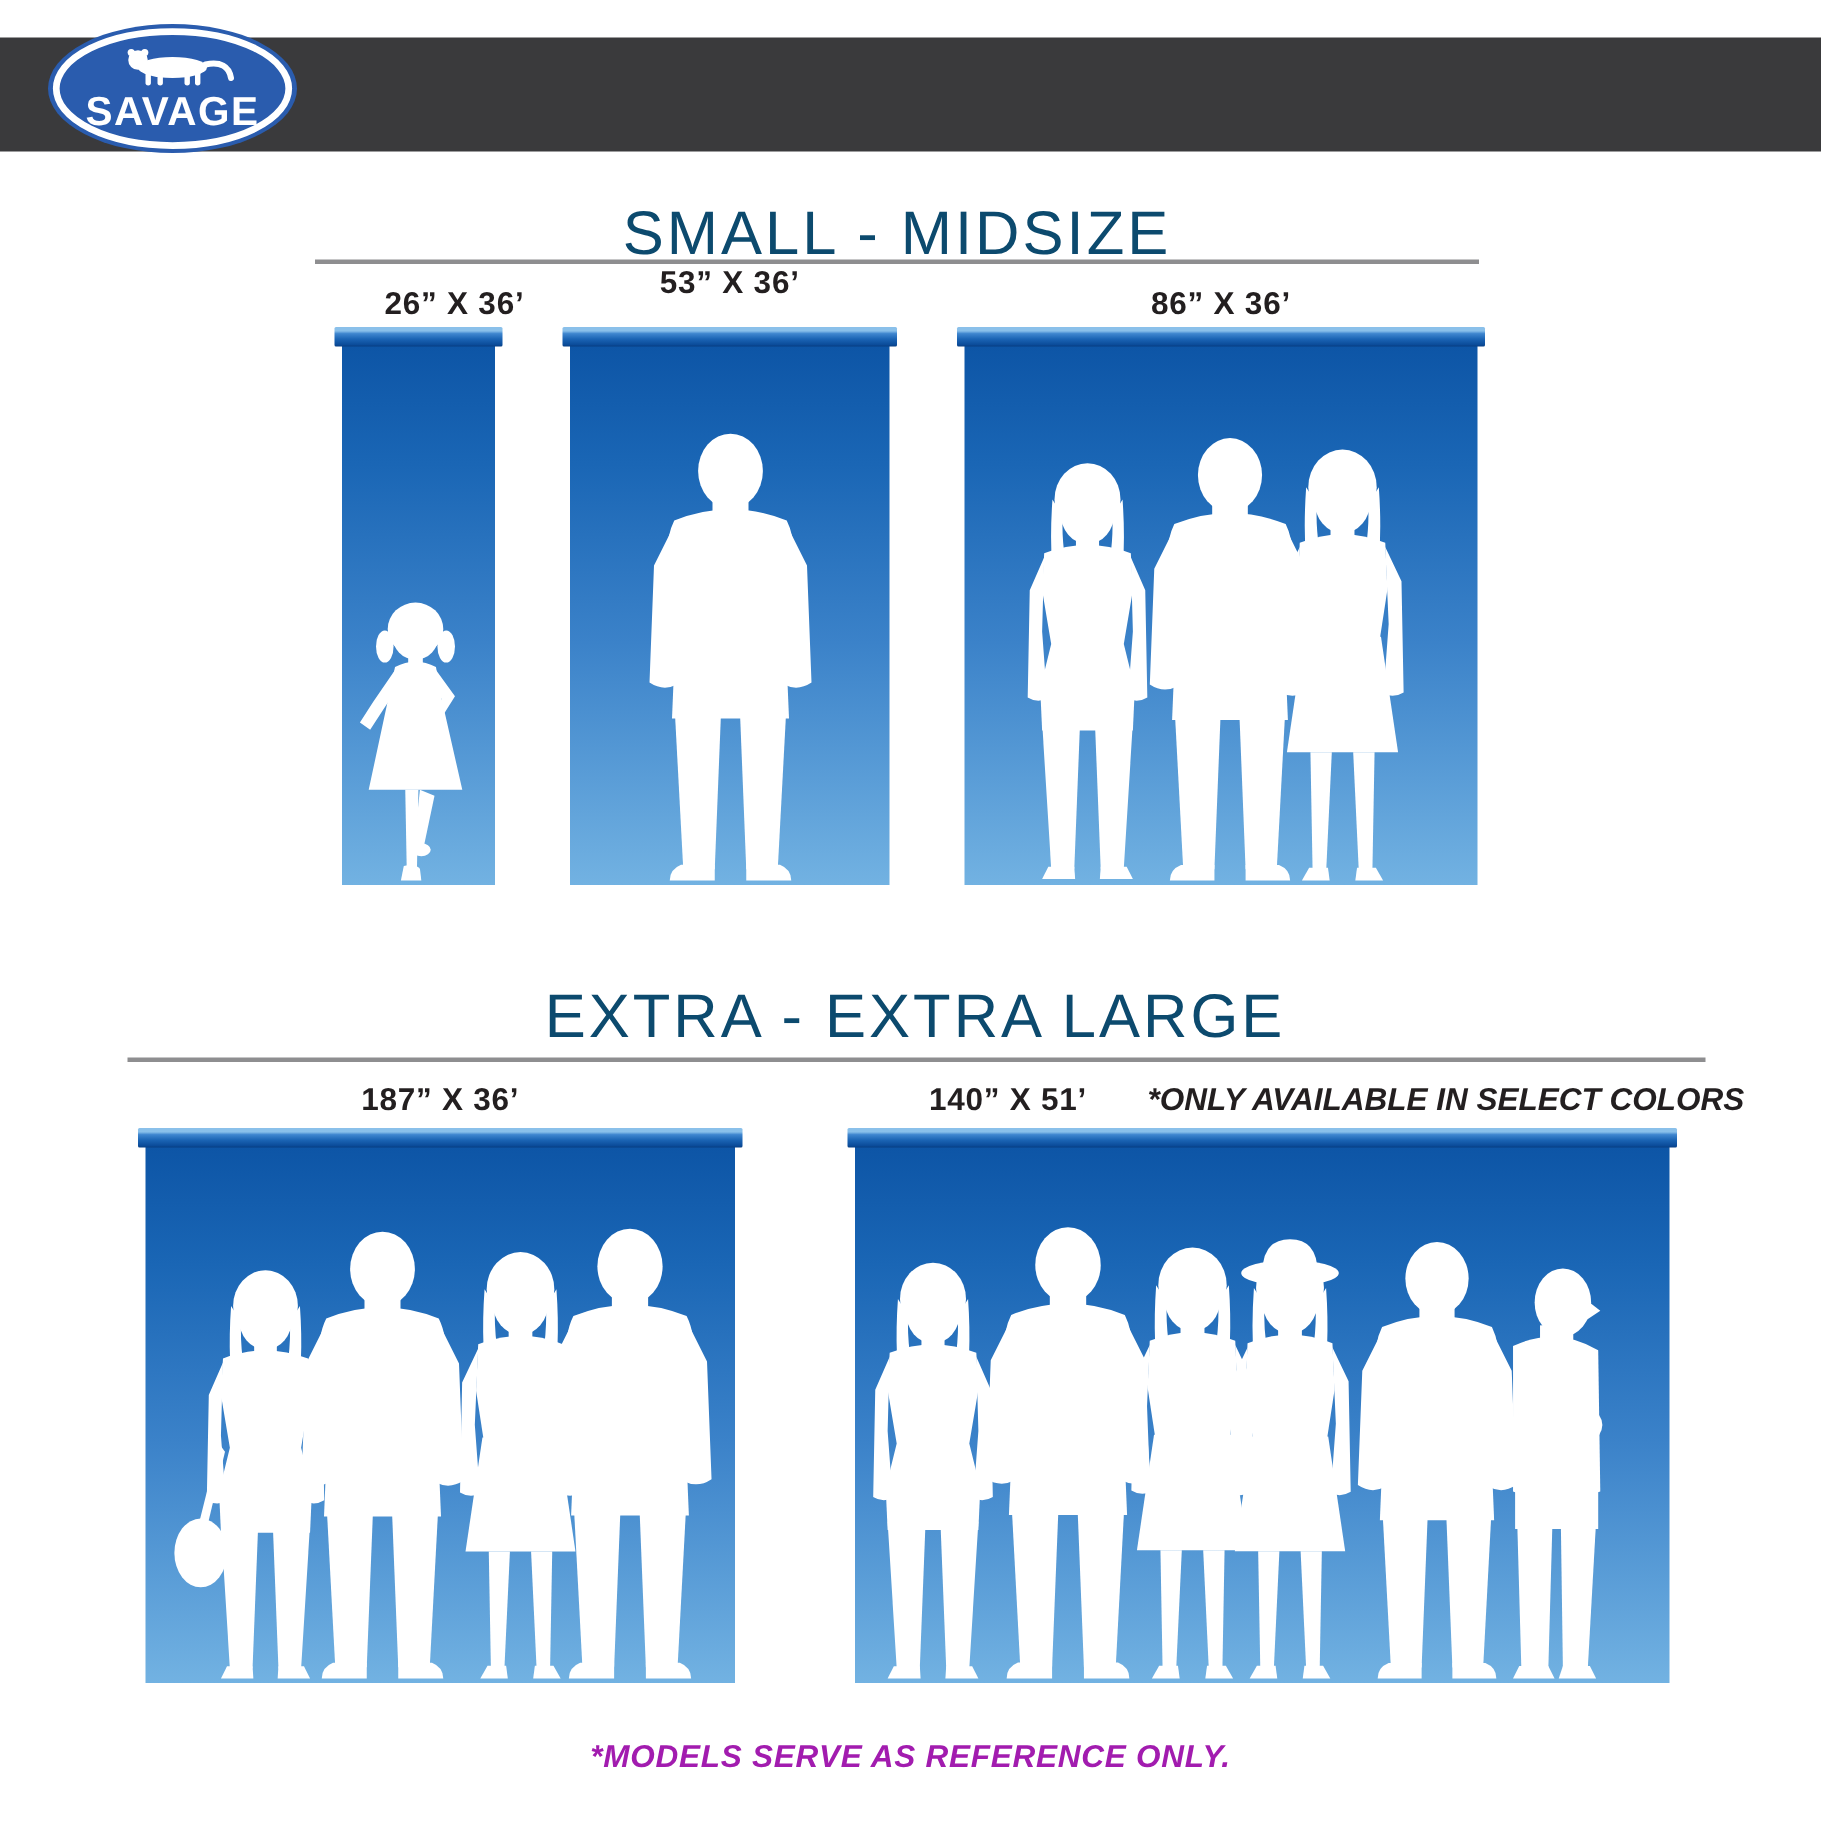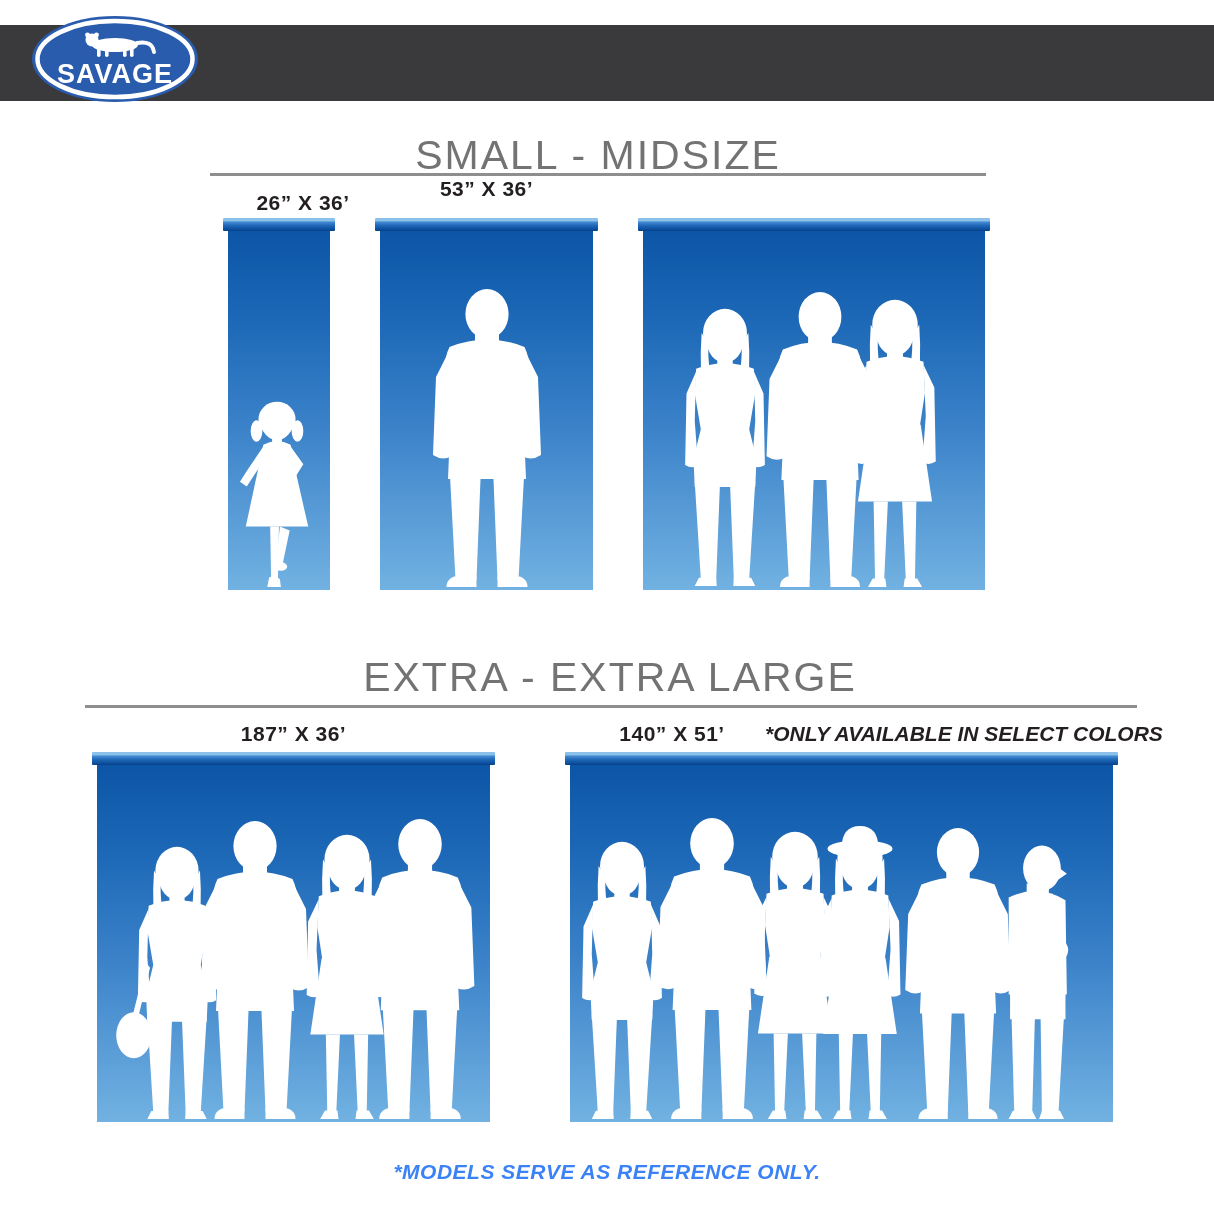--- a/index.html
+++ b/index.html
@@ -7,21 +7,21 @@
         font-family:"Liberation Sans",sans-serif;}
 
   
   .header-bar{position:absolute;left:0;top:25px;width:1214px;height:76px;background:#3a3a3c;}
   .header-title{position:absolute;left:215px;top:25px;right:8px;height:76px;
         display:flex;align-items:center;justify-content:center;
         color:#ffffff;font-size:49px;font-weight:bold;letter-spacing:1.5px;white-space:nowrap;}
   .logo{position:absolute;left:31px;top:15px;width:168px;height:88px;}
 
   
-  .section-heading{position:absolute;color:#737373;font-size:41px;font-weight:400;
+  .section-heading{position:absolute;color:#0c4a6e;font-size:41px;font-weight:400;
         letter-spacing:2px;text-align:center;white-space:nowrap;}
   #heading-small{left:210px;width:776px;top:132px;}
   #heading-large{left:85px;width:1050px;top:654px;}
   .rule{position:absolute;height:3px;background:#8e8e90;}
   #rule-small{left:210px;width:776px;top:173px;}
   #rule-large{left:85px;width:1052px;top:705px;}
 
   
   .size-label{position:absolute;font-size:21px;font-weight:bold;color:#231f20;
         text-align:center;letter-spacing:0.5px;white-space:nowrap;}
@@ -40,21 +40,21 @@
   .paper{position:absolute;left:0;right:0;top:12px;bottom:0;
         background:linear-gradient(180deg,#0d55a6 0%,#1a66b5 22%,#3b82c9 55%,#72b2e2 100%);}
   #panel-26 {left:228px;top:218px;width:102px;height:372px;}
   #panel-53 {left:380px;top:218px;width:213px;height:372px;}
   #panel-86 {left:643px;top:218px;width:342px;height:372px;}
   #panel-107{left:97px; top:752px;width:393px;height:370px;}
   #panel-140{left:570px;top:752px;width:543px;height:370px;}
   .figures{position:absolute;left:0;bottom:0;display:block;}
 
   .footer-note{position:absolute;left:0;top:1160px;width:1214px;text-align:center;
-        font-size:21px;font-weight:bold;font-style:italic;color:#3b82f6;letter-spacing:0.5px;}
+        font-size:21px;font-weight:bold;font-style:italic;color:#a21caf;letter-spacing:0.5px;}
   .defs-holder{position:absolute;width:0;height:0;overflow:hidden;}
 </style>
 </head>
 <body>
 
 <div class="page">
 
   <svg class="defs-holder" aria-hidden="true">
     <defs>
       <g id="sil-man" fill="#fff">
@@ -164,20 +164,21 @@
       <path d="M106,28 q15,-3 17,9" fill="none" stroke="#ffffff" stroke-width="4" stroke-linecap="round"></path>
     </g>
     <text x="84" y="68" text-anchor="middle" font-family="Liberation Sans, sans-serif" font-size="27" font-weight="bold" letter-spacing="1" fill="#ffffff">SAVAGE</text>
   </svg>
 
   <div class="section-heading" id="heading-small">SMALL - MIDSIZE</div>
   <div class="rule" id="rule-small"></div>
 
   <div class="size-label" id="label-26">26” X 36’</div>
   <div class="size-label" id="label-53">53” X 36’</div>
+  <div class="size-label" id="label-86">86” X 36’</div>
 
   <div class="panel" id="panel-26">
     <div class="paper"></div>
     <div class="roller"></div>
     <svg class="figures" width="102" height="360">
       <use href="#sil-girl" transform="translate(49,357) scale(1.95)"></use>
     </svg>
   </div>
 
   <div class="panel" id="panel-53">

